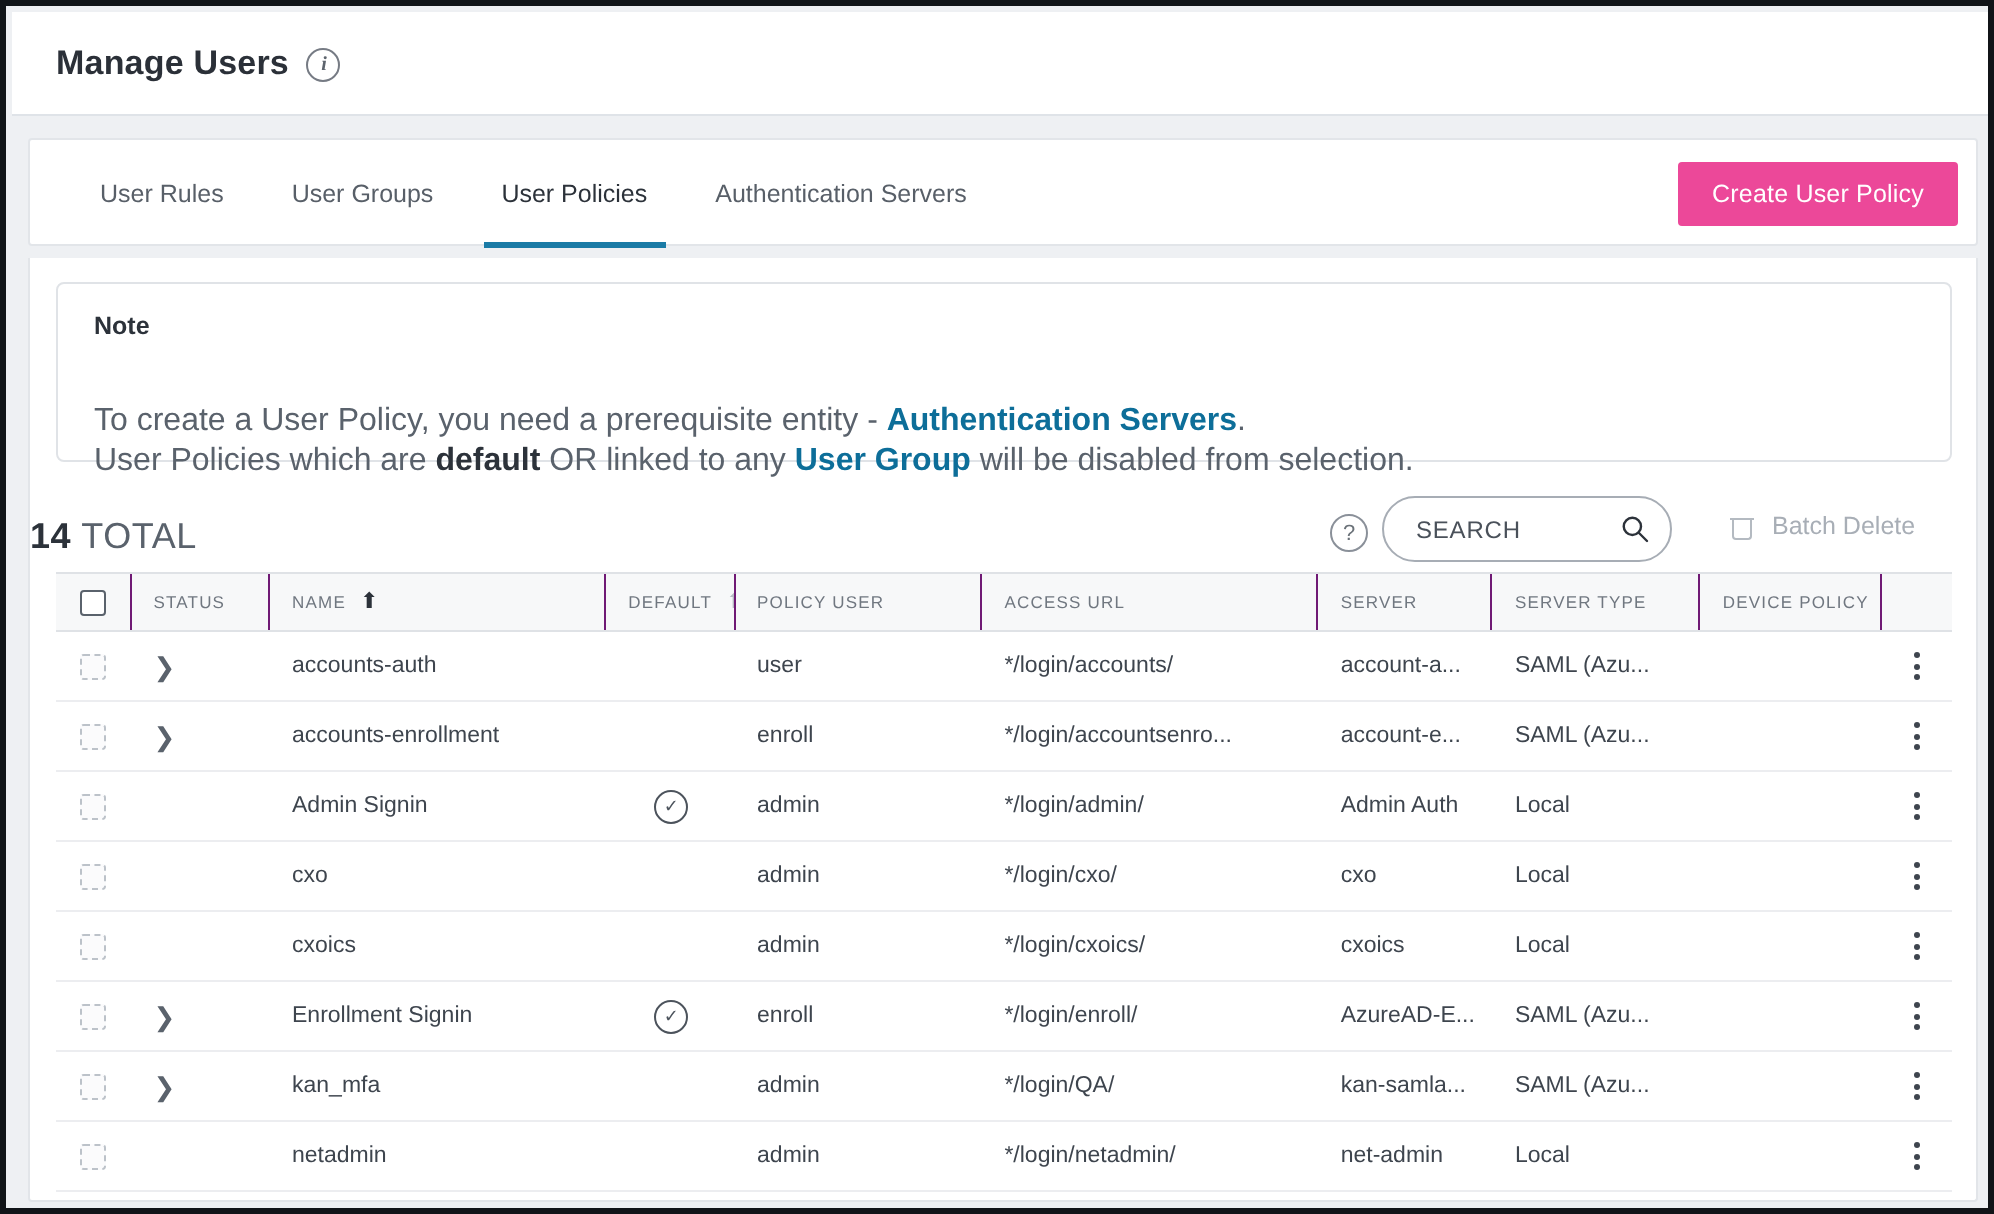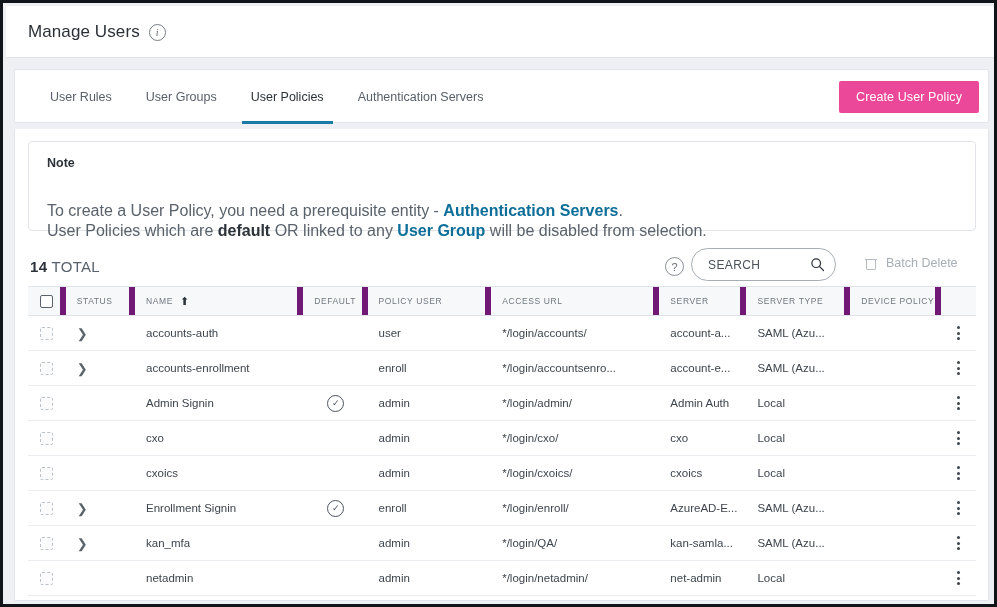--- a/index.html
+++ b/index.html
@@ -29,20 +29,21 @@
   .titlebar {
     position: absolute;
     left: 3px; top: 3px;
     width: 991px; height: 52px;
     background: #ffffff;
     border-bottom: 1px solid #dfe3e8;
     box-sizing: border-box;
     display: flex;
     align-items: center;
     padding-left: 22px;
+    font-weight: bold;
   }
   .title-text {
     font-size: 17px;
     color: #2b3038;
     letter-spacing: .1px;
   }
   .info-icon {
     display: inline-flex;
     align-items: center;
     justify-content: center;
@@ -149,22 +150,22 @@
   }
   .note-line b { color: #2c323a; }
   .note-link {
     color: #0d6e99;
     font-weight: bold;
     cursor: pointer;
   }
   
   .total {
     position: absolute;
-    left: 15px; top: 129px;
-    font-size: 15px;
+    left: 0; top: 129px;
+    font-size: 18px;
     color: #5a626c;
     letter-spacing: .3px;
   }
   .total b { color: #2c323a; font-weight: bold; }
 
   .help-circle {
     position: absolute;
     left: 650px; top: 128px;
     width: 17px; height: 17px;
     border: 1px solid #8a9099;
@@ -227,21 +228,21 @@
   }
   .thead {
     height: 28px;
     background: #f7f8f9;
     border-top: 1px solid #dfe2e6;
     border-bottom: 1px solid #dfe2e6;
     color: #707780;
     font-size: 8.5px;
     letter-spacing: .6px;
   }
-  .thead .cell { border-right: 6px solid #701a75; height: 28px; display: flex; align-items: center; }
+  .thead .cell { border-right: 1px solid #701a75; height: 28px; display: flex; align-items: center; }
   .cell {
     box-sizing: border-box;
     padding-left: 11px;
     display: flex;
     align-items: center;
     height: 100%;
     overflow: hidden;
     white-space: nowrap;
   }
   .c-chk    { width: 38px; padding-left: 12px; }

